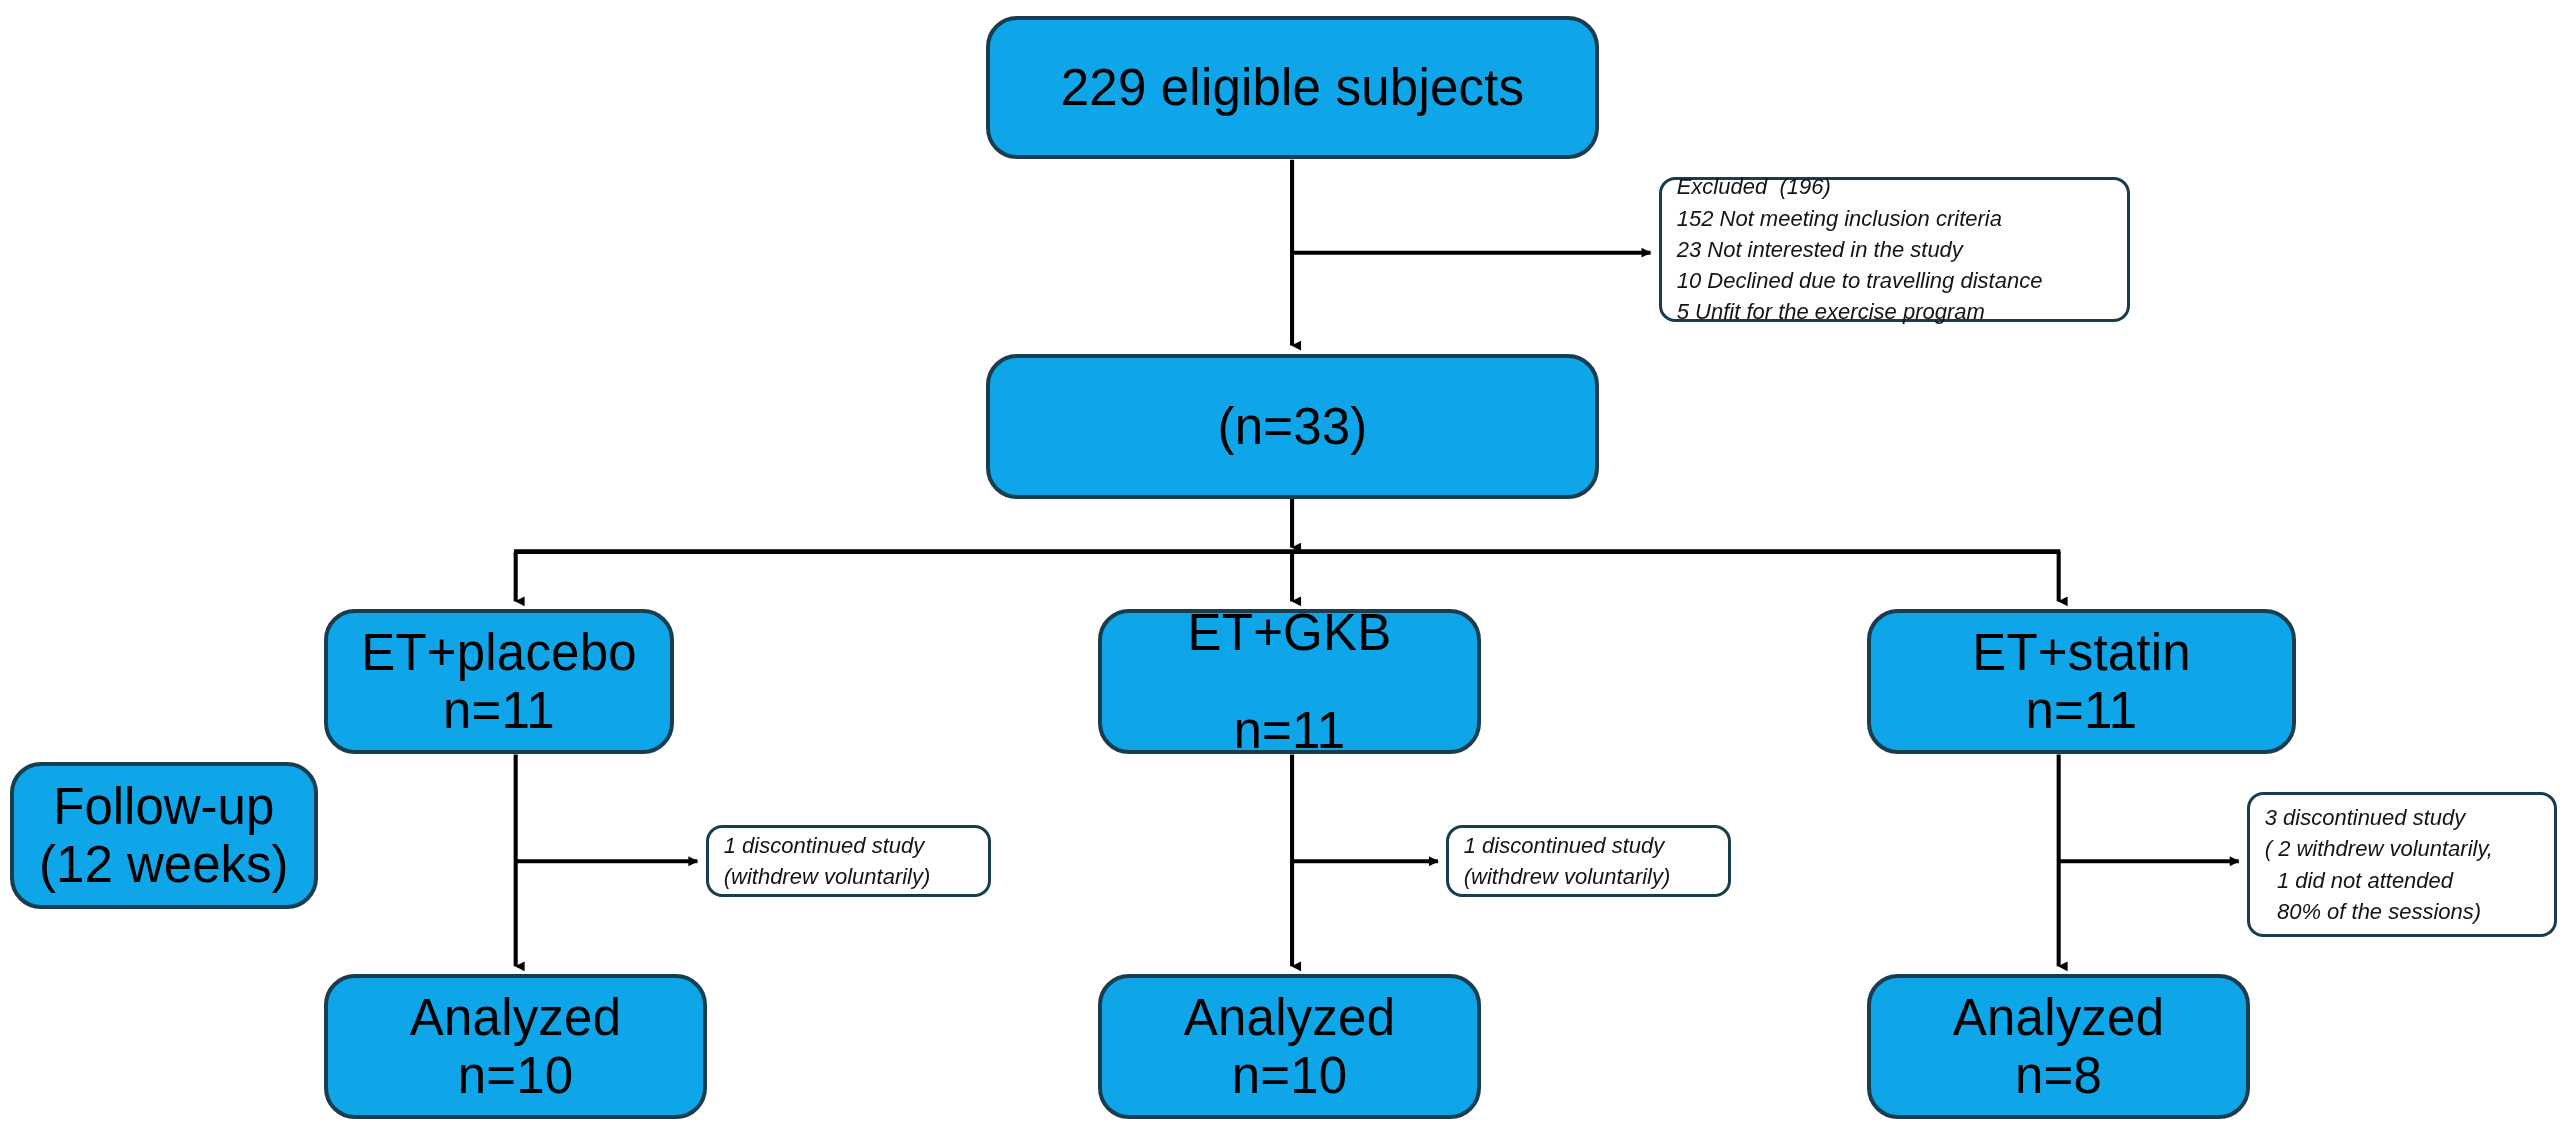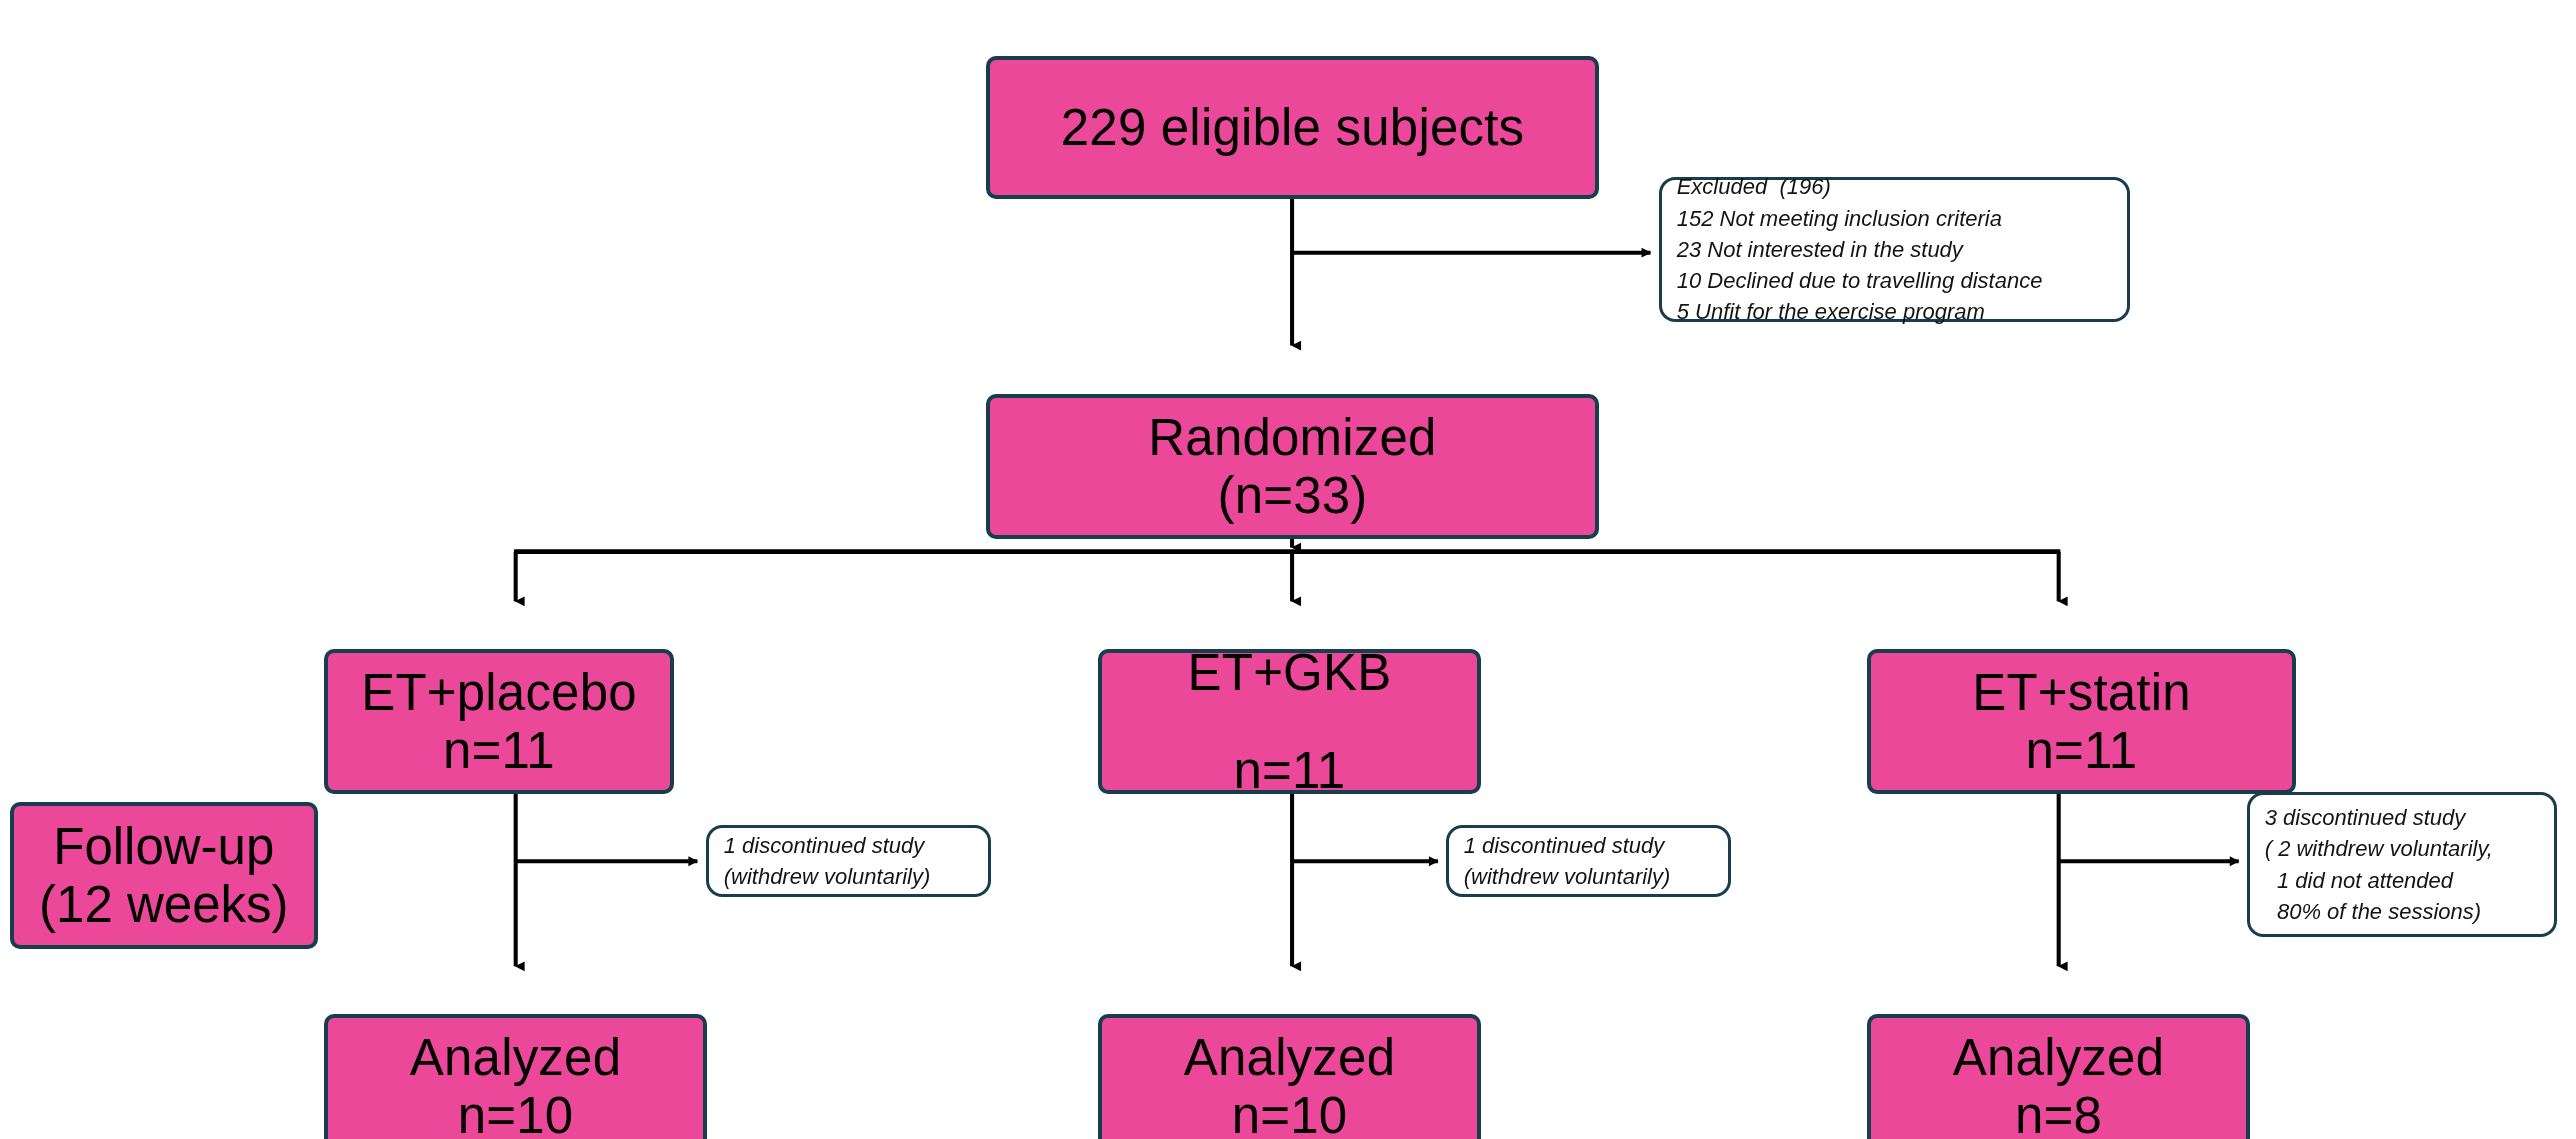--- a/index.html
+++ b/index.html
@@ -26,30 +26,29 @@
     top: 0;
     width: 2576px;
     height: 1140px;
     z-index: 1;
   }
   
   .node {
     position: absolute;
     z-index: 2;
     box-sizing: border-box;
-    background: #ec4899;
+    background: #0ea5e9;
     border: 4.1px solid #173d4f;
-    border-radius: 10px;
+    border-radius: 31px;
     display: flex;
     flex-direction: column;
     align-items: center;
     justify-content: center;
     text-align: center;
     line-height: 1.12;
-    margin-top: 40px;
   }
   .node.big {
     font-size: 51px;
     letter-spacing: 0.2px;
   }
   .node .line2 { display: block; }
 
   
   .note {
     position: absolute;
@@ -132,21 +131,20 @@
 
   <div class="note" id="box-excluded">
     <span>Excluded  (196)</span>
     <span>152 Not meeting inclusion criteria</span>
     <span>23 Not interested in the study</span>
     <span>10 Declined due to travelling distance</span>
     <span>5 Unfit for the exercise program</span>
   </div>
 
   <div class="node big" id="box-randomized">
-    <span>Randomized</span>
     <span class="line2">(n=33)</span>
   </div>
 
   <div class="node" id="box-followup">
     <span>Follow-up</span>
     <span class="line2">(12 weeks)</span>
   </div>
 
   <div class="node big" id="box-arm-placebo">
     <span>ET+placebo</span>

